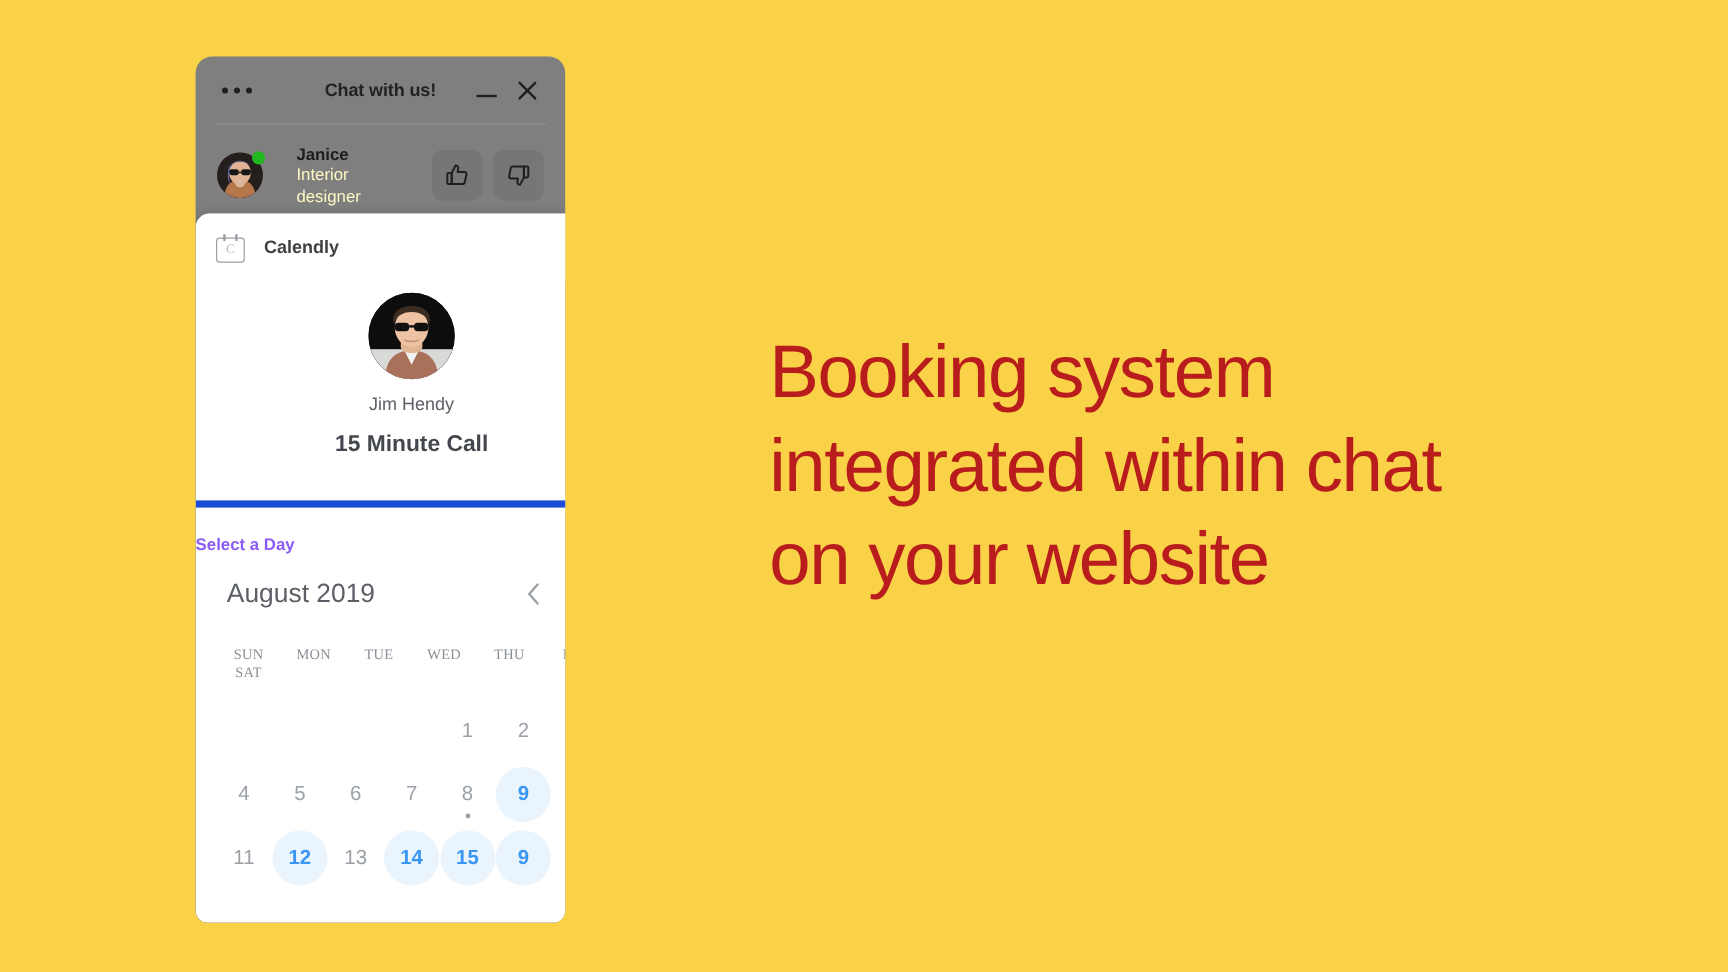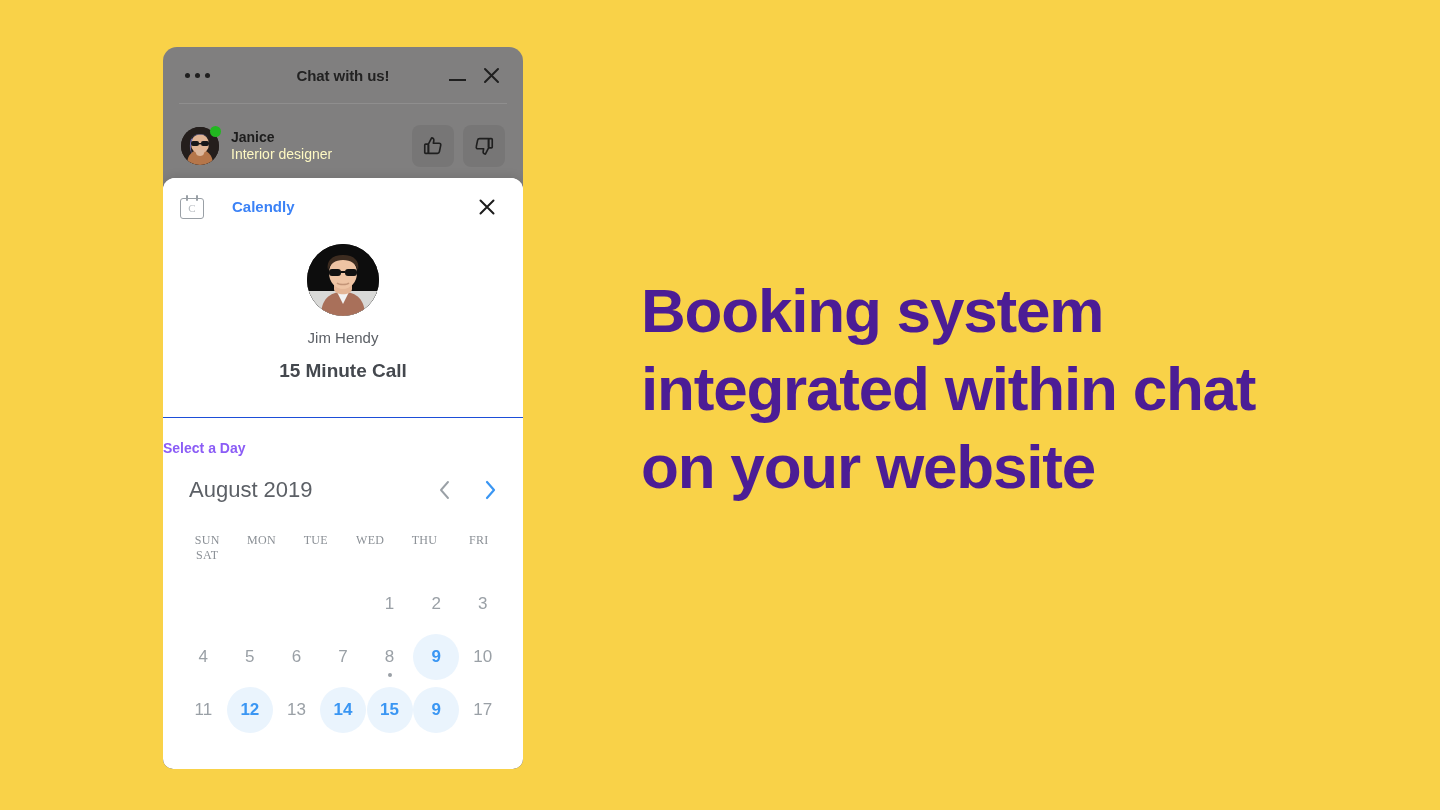--- a/index.html
+++ b/index.html
@@ -14,21 +14,21 @@
     background: #f9d248;
     font-family: "Liberation Sans", sans-serif;
     position: relative;
   }
 
   
   .chat-widget {
     position: absolute;
     left: 163px;
     top: 47px;
-    width: 360px;
+    width: 308px;
     height: 722px;
     background: #807f7f;
     border-radius: 14px 14px 10px 10px;
     overflow: hidden;
   }
 
   .chat-header {
     position: relative;
     height: 57px;
     display: flex;
@@ -92,20 +92,21 @@
     background: #1f1f1f;
     margin-top: 9px;
   }
 
   
   .agent-row {
     display: flex;
     align-items: center;
     padding: 14px 18px 0 18px;
     height: 70px;
+    gap: 16px;
   }
   .avatar-wrap {
     position: relative;
     width: 38px;
     height: 38px;
     flex: 0 0 38px;
   }
   .avatar {
     width: 38px;
     height: 38px;
@@ -200,40 +201,40 @@
   .cal-icon .ring.r { right: 6px; }
   .cal-icon .letter {
     position: absolute;
     left: 0; right: 0; top: 7px;
     text-align: center;
     font-size: 11px;
     color: #b6bbc0;
     font-family: "Liberation Serif", serif;
   }
   .cal-brand {
-    margin-left: 28px;
+    margin-left: 16px;
     font-size: 15px;
     font-weight: bold;
-    color: #3b82f6;
+    color: #404040;
     text-align: center;
   }
   .cal-close {
     margin-left: auto;
     cursor: pointer;
     display: flex;
   }
 
   .cal-body {
     padding-top: 9px;
   }
 
   .profile-block {
     text-align: center;
     padding: 0 20px 22px 20px;
-    border-bottom: 1px solid #1d4ed8;
+    border-bottom: 6px solid #1d4ed8;
   }
   .profile-pic {
     width: 72px;
     height: 72px;
     border-radius: 50%;
     margin: 0 auto 13px auto;
     overflow: hidden;
     background: #161616;
   }
   .profile-name {
@@ -337,22 +338,22 @@
   }
 
   
   .headline {
     position: absolute;
     left: 641px;
     top: 272px;
     width: 640px;
     font-size: 62px;
     line-height: 1.26;
-    font-weight: bold;
-    color: #4c1d95;
+    font-weight: normal;
+    color: #b91c1c;
     letter-spacing: -1.2px;
   }
 </style>
 </head>
 <body>
 
 <div class="chat-widget">
 
   <div class="chat-header">
     <div class="dots-menu">

